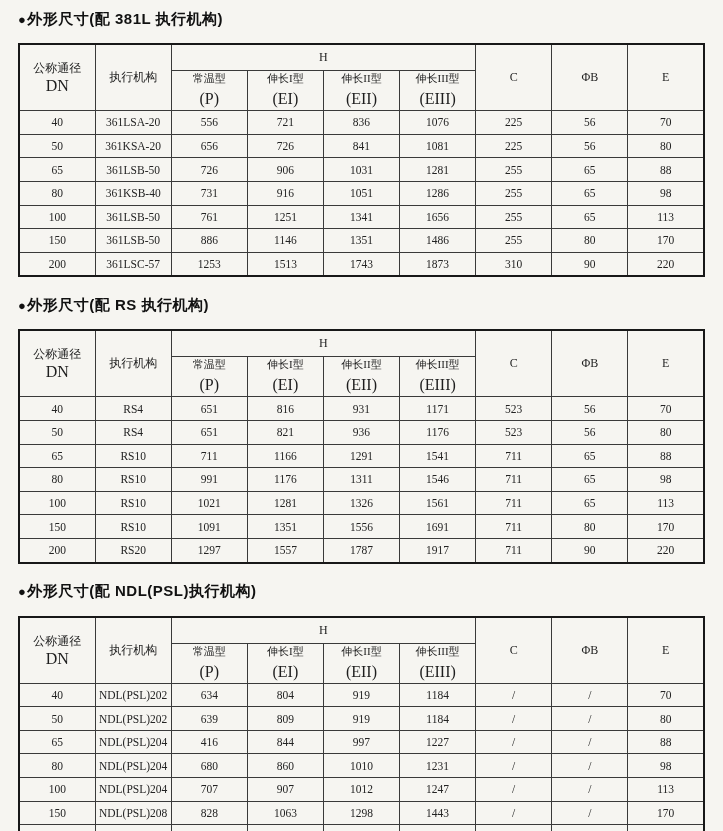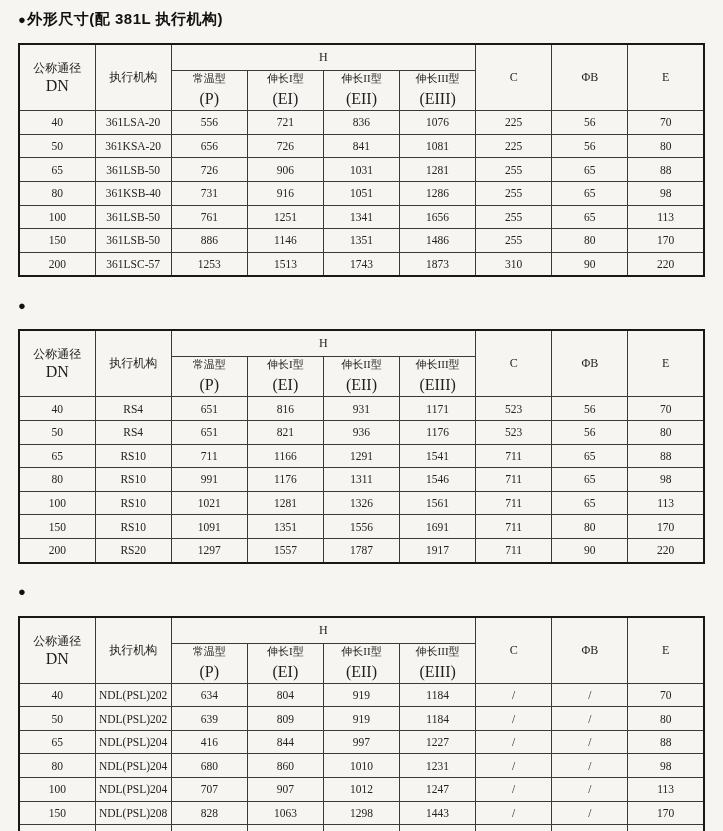--- a/index.html
+++ b/index.html
@@ -176,20 +176,21 @@
           <td>90</td>
           <td>220</td>
         </tr>
         </tbody>
     </table>
   </div>
 
   <div class="section">
     <div class="section-title">
       <span class="bullet">●</span>
+      <span>外形尺寸(配 RS 执行机构)</span>
     </div>
     <table class="dim-table">
       <thead>
         <tr class="h-row">
           <th rowspan="2" class="two-line">
             <span class="l1">公称通径</span>
             <span class="l2">DN</span>
           </th>
           <th rowspan="2">执行机构</th>
           <th colspan="4" class="span-col">H</th>
@@ -295,20 +296,21 @@
           <td>90</td>
           <td>220</td>
         </tr>
         </tbody>
     </table>
   </div>
 
   <div class="section">
     <div class="section-title">
       <span class="bullet">●</span>
+      <span>外形尺寸(配 NDL(PSL)执行机构)</span>
     </div>
     <table class="dim-table">
       <thead>
         <tr class="h-row">
           <th rowspan="2" class="two-line">
             <span class="l1">公称通径</span>
             <span class="l2">DN</span>
           </th>
           <th rowspan="2">执行机构</th>
           <th colspan="4" class="span-col">H</th>

